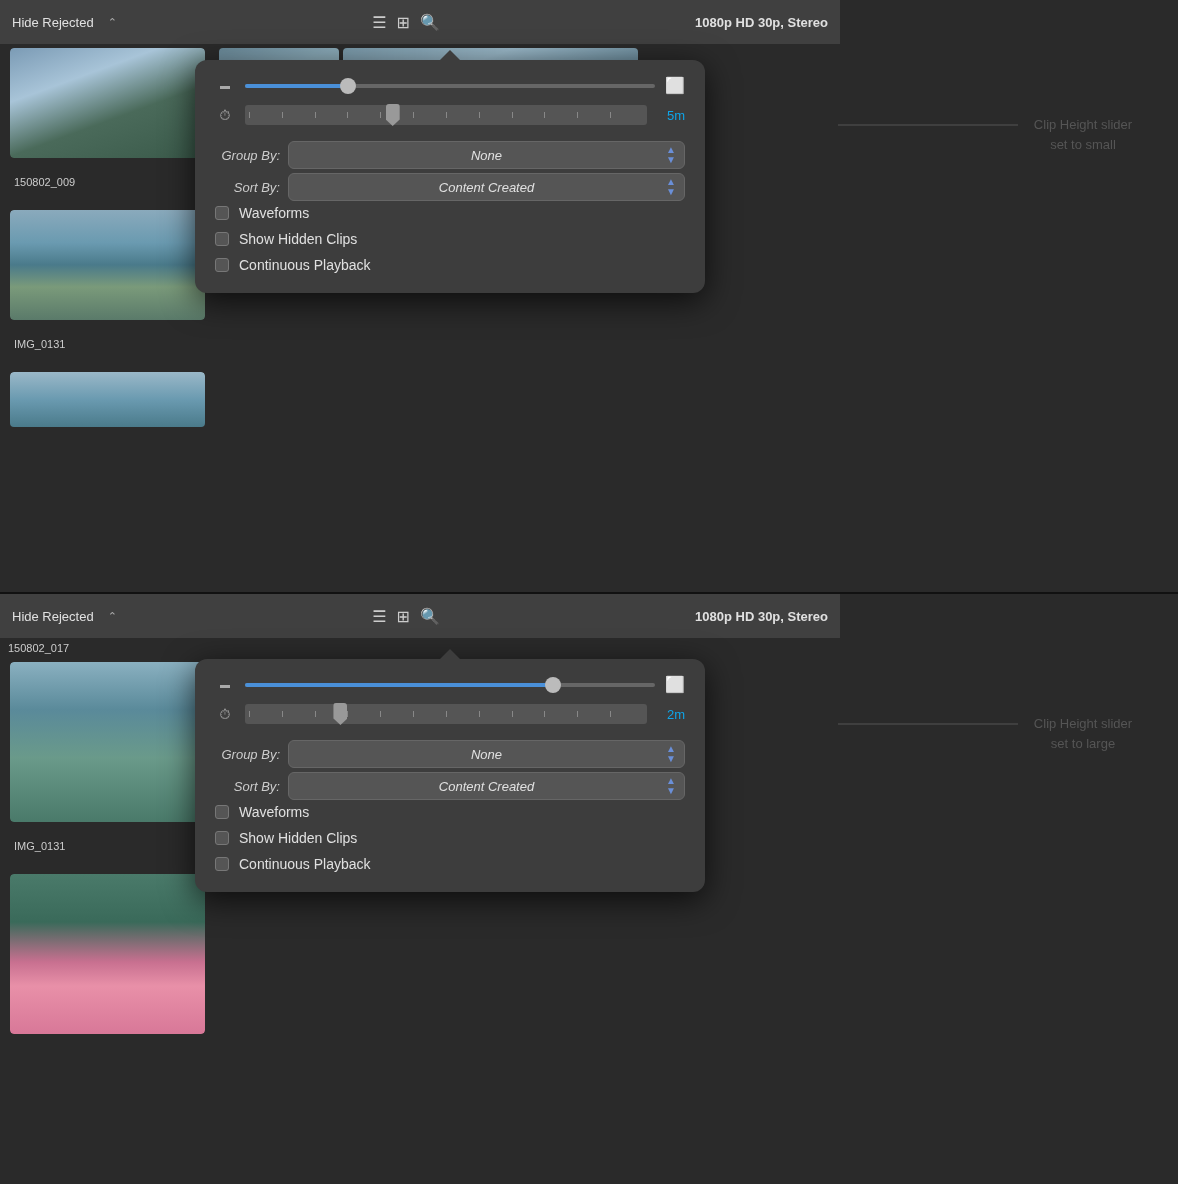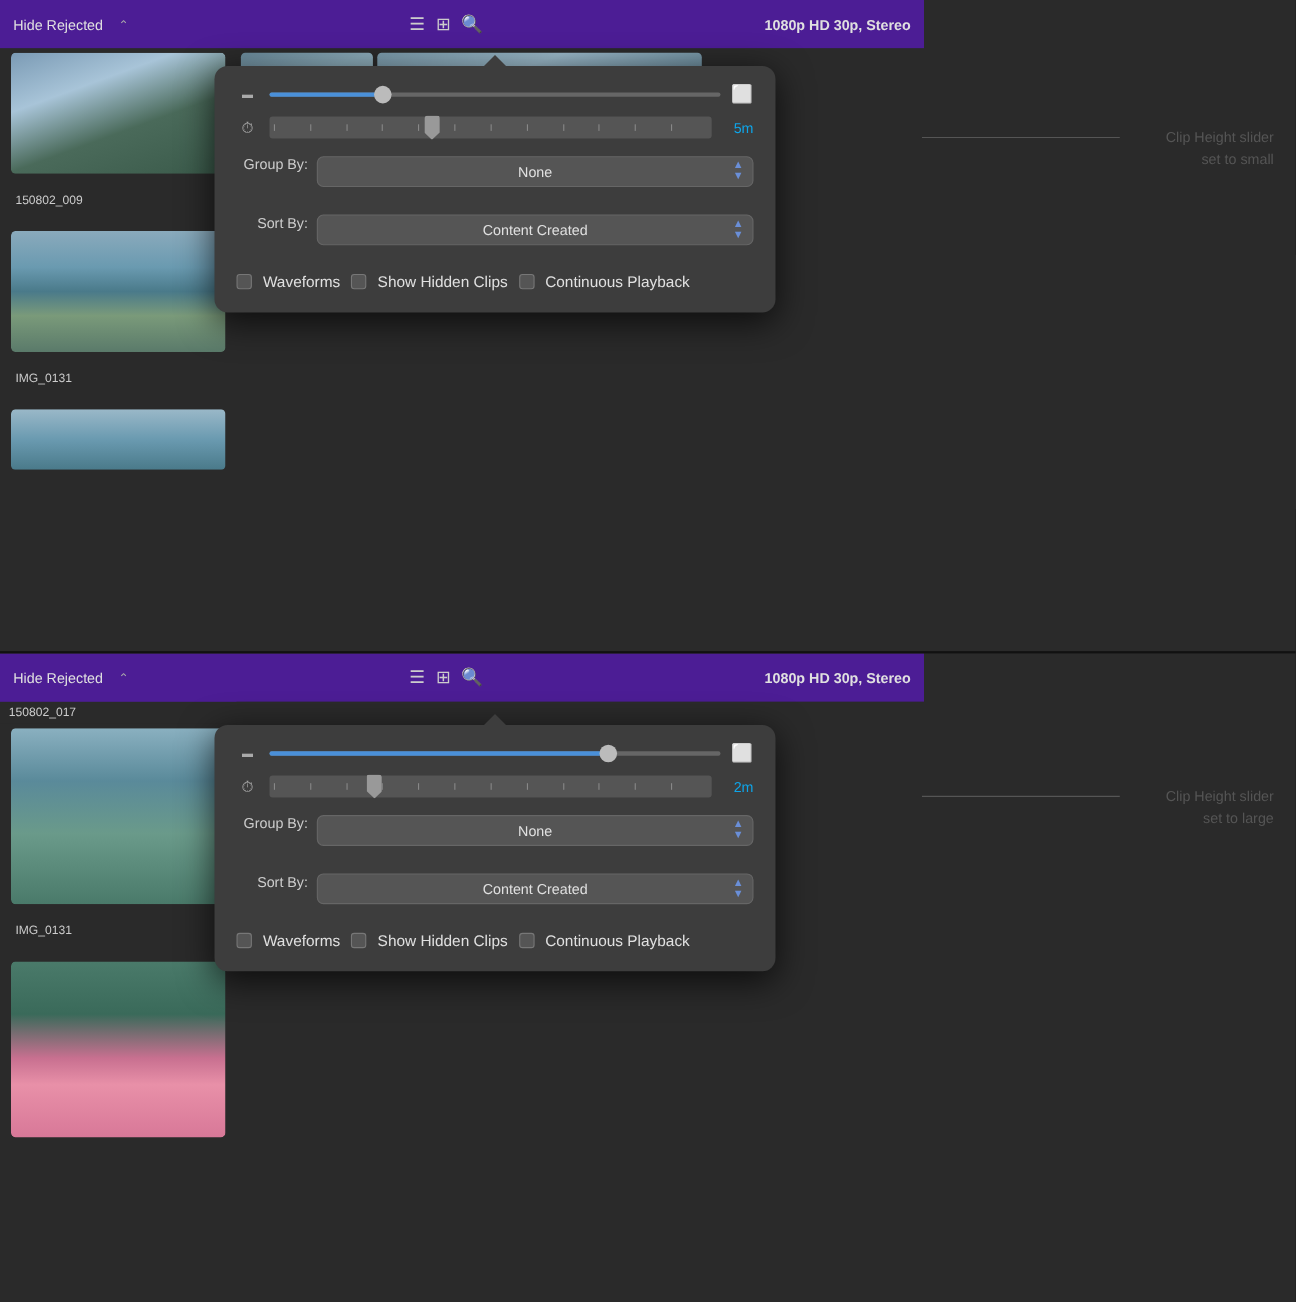--- a/index.html
+++ b/index.html
@@ -21,21 +21,21 @@
       overflow: hidden;
     }
     .half + .half {
       border-top: 2px solid #111;
     }
 
     
     .toolbar {
       width: 840px;
       height: 44px;
-      background: #4c1d95;
+      background: #404040;
       display: flex;
       align-items: center;
       padding: 0 12px;
       gap: 10px;
       position: absolute;
       top: 0; left: 0;
     }
     .toolbar-title {
       color: #e0e0e0;
       font-size: 13px;
@@ -280,23 +280,24 @@
     .duration-label {
       color: #0ea5e9;
       font-size: 13px;
       min-width: 28px;
       text-align: right;
     }
 
     
     .form-row {
       display: flex;
-      align-items: flex-start;
-      margin-bottom: 25px;
+      align-items: center;
+      margin-bottom: 4px;
       gap: 8px;
+      font-style: italic;
     }
     .form-label {
       color: #ccc;
       font-size: 13px;
       min-width: 65px;
       text-align: right;
     }
     .form-select {
       flex: 1;
       height: 28px;
@@ -321,21 +322,21 @@
       color: #6a8fd8;
       font-size: 10px;
       display: flex;
       flex-direction: column;
       line-height: 1;
     }
 
     
     .checkbox-section {
       display: flex;
-      flex-direction: row;
+      flex-direction: column;
       gap: 10px;
     }
     .checkbox-row {
       display: flex;
       align-items: center;
       gap: 10px;
       cursor: pointer;
     }
     .checkbox {
       width: 14px;
@@ -349,21 +350,21 @@
       color: #e0e0e0;
       font-size: 14px;
     }
     .annotation-text {
       position: absolute;
       color: #333;
       font-size: 13px;
       line-height: 1.5;
       right: 20px;
       width: 130px;
-      text-align: right;
+      text-align: center;
     }
 
     
     .half2-filmstrip-right {
       position: absolute;
       top: 44px;
       left: 215px;
       width: 625px;
       bottom: 0;
       background: #2a2a2a;

